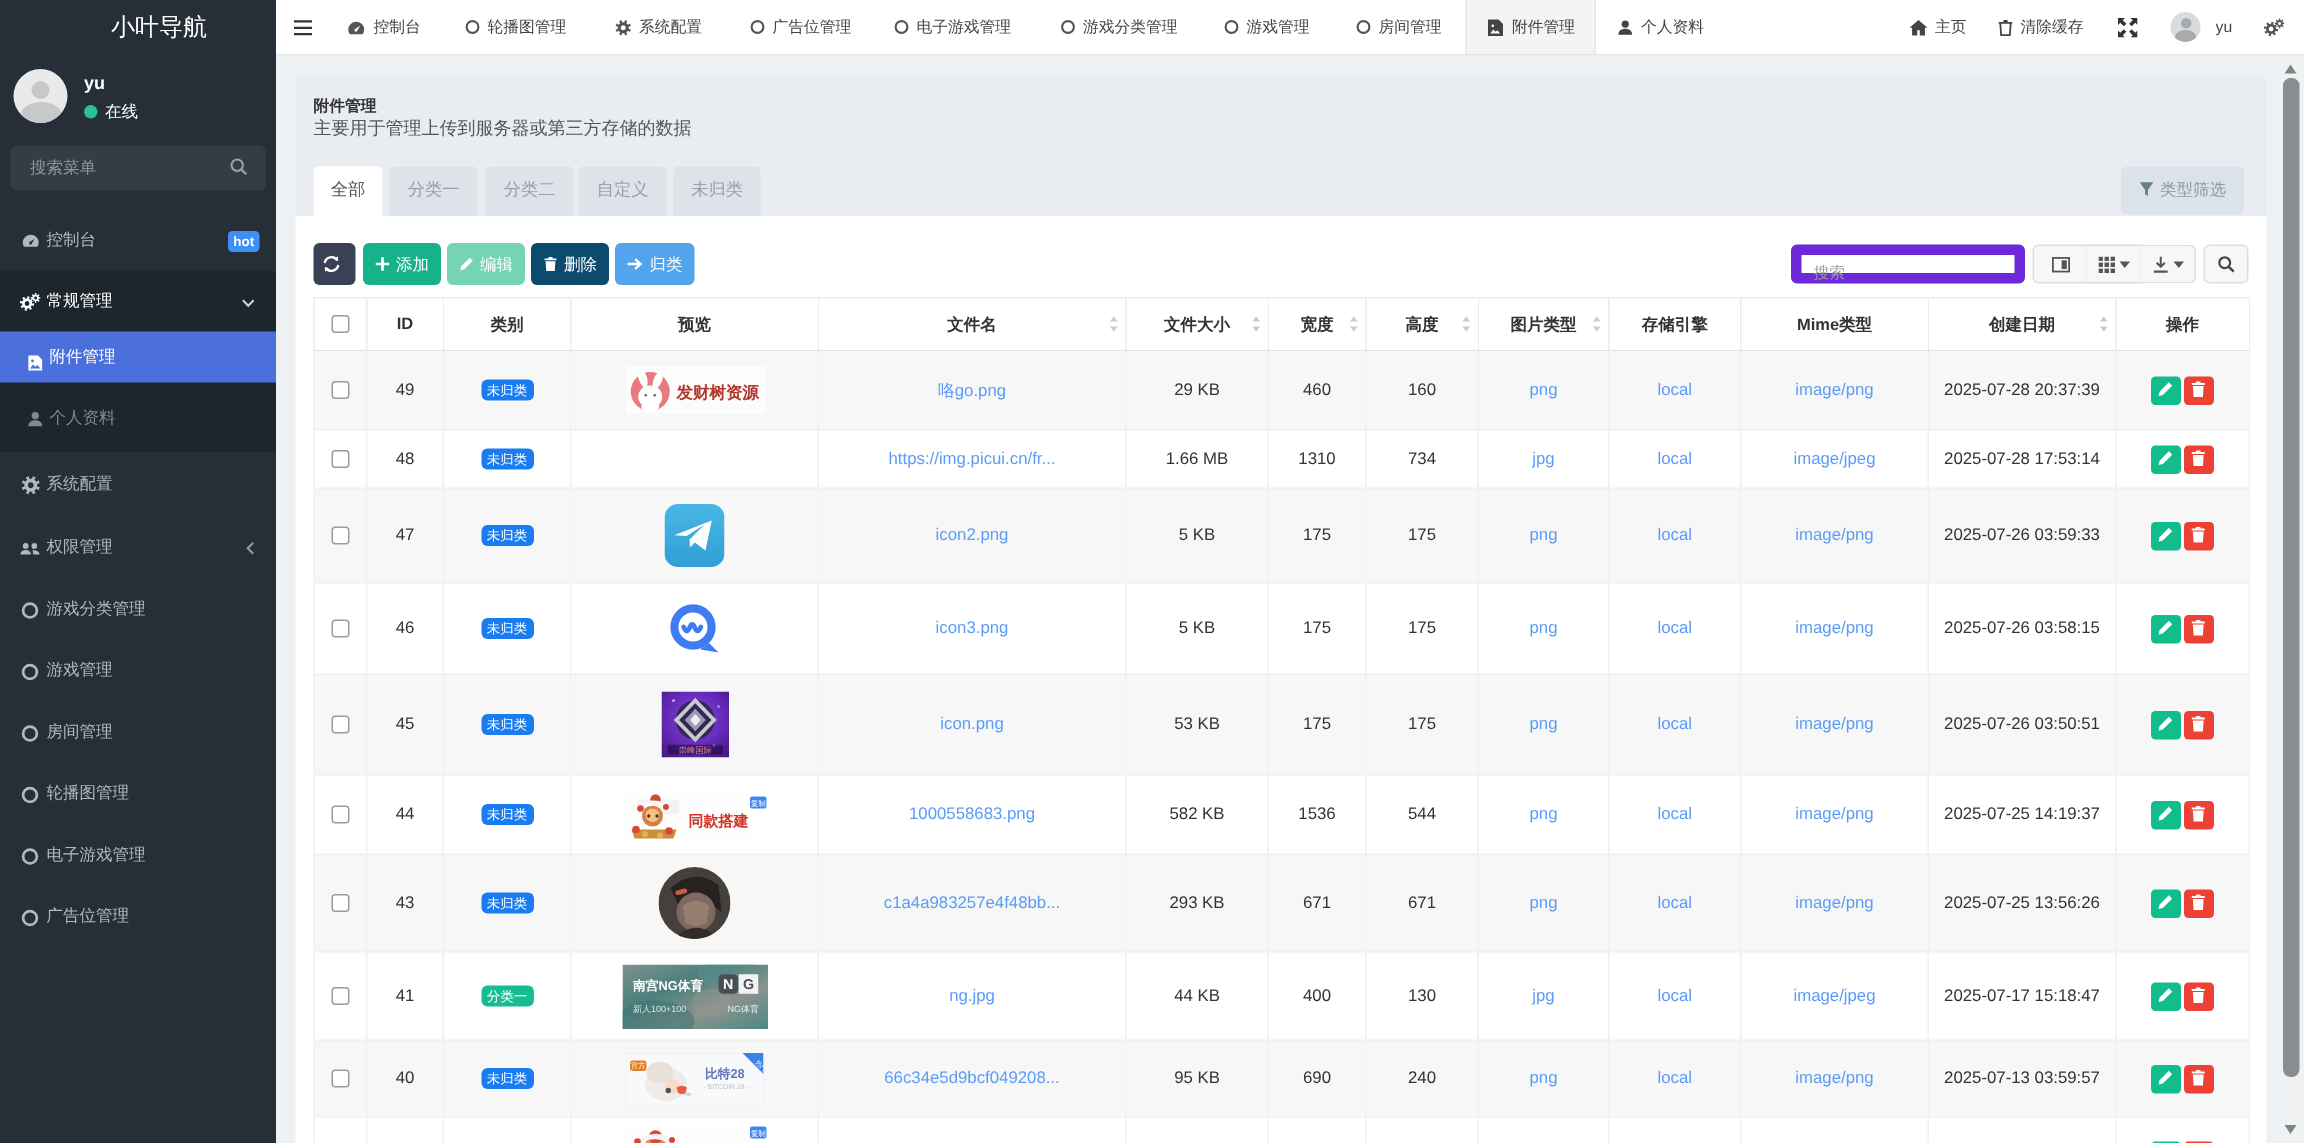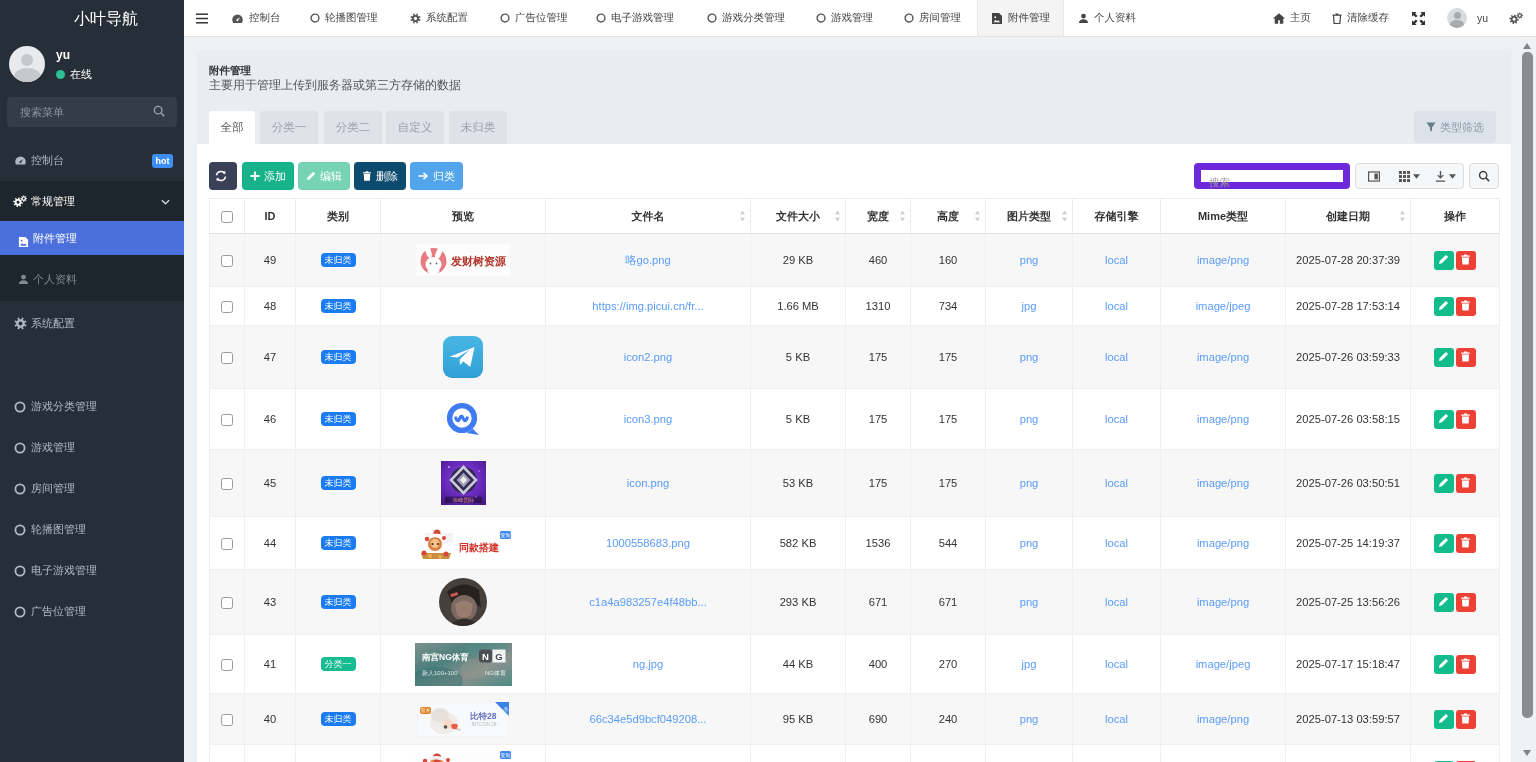--- a/index.html
+++ b/index.html
@@ -134,20 +134,38 @@
       </span>
     <span class="mi-text" style="left:33px;">个人资料</span>
   </div>
   <div class="menu-item" style="top:303px;">
     <span class="mi-icon">
         <svg width="13" height="13" viewBox="0 0 16 16">
           <path d="M15.42 9.63 L14.40 12.10 L12.55 10.91 L10.91 12.55 L12.10 14.40 L9.63 15.42 L9.16 13.27 L6.84 13.27 L6.37 15.42 L3.90 14.40 L5.09 12.55 L3.45 10.91 L1.60 12.10 L0.58 9.63 L2.73 9.16 L2.73 6.84 L0.58 6.37 L1.60 3.90 L3.45 5.09 L5.09 3.45 L3.90 1.60 L6.37 0.58 L6.84 2.73 L9.16 2.73 L9.63 0.58 L12.10 1.60 L10.91 3.45 L12.55 5.09 L14.40 3.90 L15.42 6.37 L13.27 6.84 L13.27 9.16Z M10.40 8.00 C10.40 6.67 9.33 5.60 8.00 5.60 C6.67 5.60 5.60 6.67 5.60 8.00 C5.60 9.33 6.67 10.40 8.00 10.40 C9.33 10.40 10.40 9.33 10.40 8.00Z" fill="#b0b8c1" fill-rule="evenodd"></path>
         </svg>
       </span>
     <span class="mi-text">系统配置</span>
+  </div>
+  <div class="menu-item" style="top:345px;">
+    <span class="mi-icon">
+        <svg width="14" height="12" viewBox="0 0 17 13">
+          <g fill="#b0b8c1">
+            <circle cx="5" cy="4" r="2.3"></circle>
+            <path d="M.8 11c0-2.4 1.9-3.7 4.2-3.7S9.2 8.6 9.2 11z"></path>
+            <circle cx="12" cy="4" r="2.3"></circle>
+            <path d="M10.5 7.6c2-.3 5.7.5 5.7 3.4h-5z"></path>
+          </g>
+        </svg>
+      </span>
+    <span class="mi-text">权限管理</span>
+    <span class="mi-caret">
+        <svg width="6" height="9" viewBox="0 0 6 10">
+          <path d="M5 1L1 5l4 4" fill="none" stroke="#8f99a3" stroke-width="1.6"></path>
+        </svg>
+      </span>
   </div>
   <div class="menu-item" style="top:386px;">
     <span class="mi-icon">
         <svg width="12" height="12" viewBox="0 0 12 12">
           <circle cx="6" cy="6" r="4.6" fill="none" stroke="#b0b8c1" stroke-width="1.8"></circle>
         </svg>
       </span>
     <span class="mi-text">游戏分类管理</span>
   </div>
   <div class="menu-item" style="top:427px;">
@@ -625,21 +643,21 @@
                 <rect x="64" y="6.5" width="13" height="13" rx="3" fill="#4a4f55"></rect>
                 <text x="70.5" y="16.5" font-size="9.5" font-weight="bold" fill="#fff" text-anchor="middle">N</text>
                 <rect x="77.5" y="6.5" width="13" height="13" fill="#f2f4f4"></rect>
                 <text x="84" y="16.5" font-size="9.5" font-weight="bold" fill="#4a4f55" text-anchor="middle">G</text>
                 <text x="7" y="31.5" font-size="6" fill="#dfe8e6">新人100+100</text>
                 <text x="70" y="31.5" font-size="6" fill="#e8eeec">NG体育</text>
               </svg></td>
         <td><a>ng.jpg</a></td>
         <td>44 KB</td>
         <td>400</td>
-        <td>270</td>
+        <td>130</td>
         <td><a>jpg</a></td>
         <td><a>local</a></td>
         <td><a>image/jpeg</a></td>
         <td>2025-07-17 15:18:47</td>
         <td><span class="opbtn op-g"><svg width="11" height="11" viewBox="0 0 11 11">
                   <path d="M1 10l.7-2.9 6.2-6.2 2.2 2.2-6.2 6.2z" fill="#fff"></path>
                 </svg></span><span class="opbtn op-r"><svg width="11" height="11" viewBox="0 0 10 11">
                   <path d="M3.7 0.4h2.6l.4 1H9.3v1.3H0.7V1.4h2.6z" fill="#fff"></path>
                   <path d="M1.4 3.4h7.2l-.5 7.2H1.9z" fill="#fff"></path>
                 </svg></span></td>

